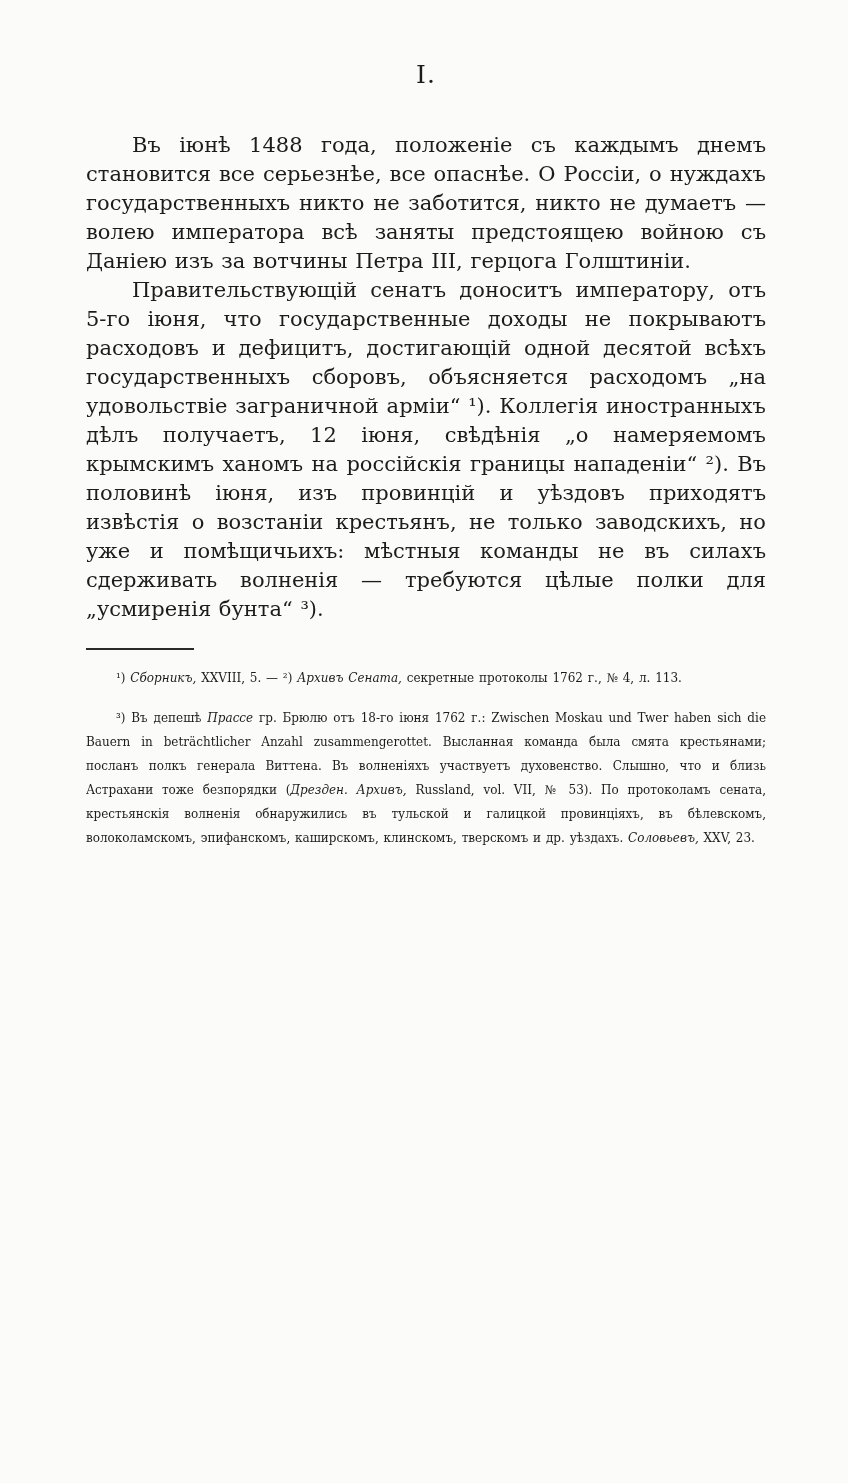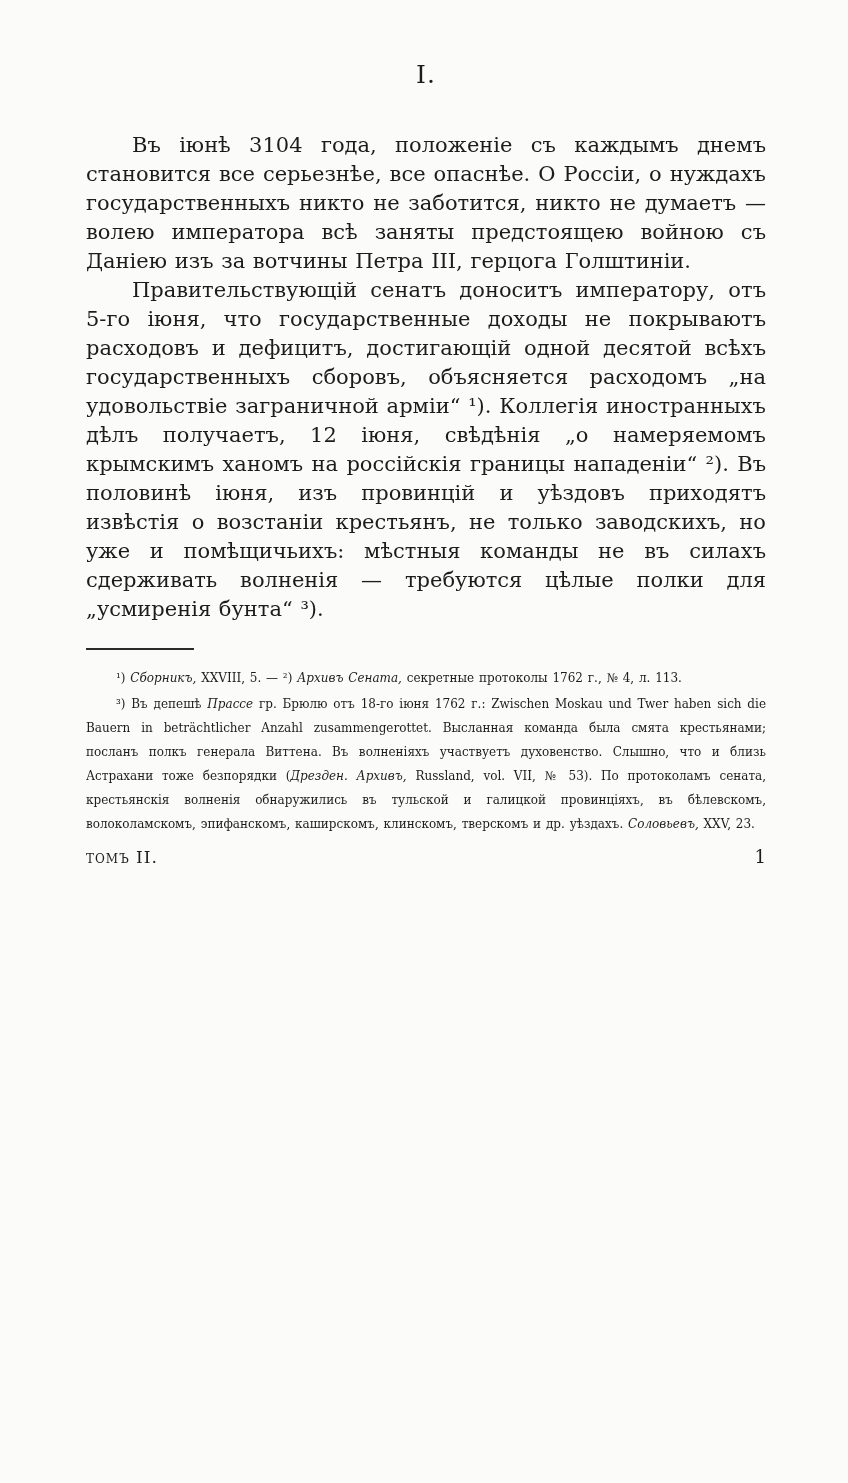--- a/index.html
+++ b/index.html
@@ -47,21 +47,21 @@
 
   .footnotes .footnote {
     font-size: 12px;
     line-height: 24px;
     text-align: justify;
     text-indent: 30px;
     word-spacing: 1px;
   }
 
   .footnotes .footnote + .footnote {
-    margin-top: 2px;
+    margin-top: 16px;
   }
 
   .it { font-style: italic; }
 
   .footer {
     display: flex;
     justify-content: space-between;
     align-items: baseline;
     margin-top: 10px;
     font-size: 17px;
@@ -78,30 +78,26 @@
 </style>
 </head>
 <body>
 
 <div class="page">
   <div class="content">
 
     <div class="chapter-number">I.</div>
 
     <div class="body-text">
-      <p class="para">Въ іюнѣ 3104 года, положеніе съ каждымъ днемъ становится все серьезнѣе, все опаснѣе. О Россіи, о нуждахъ государственныхъ никто не заботится, никто не думаетъ — волею императора всѣ заняты предстоящею войною съ Даніею изъ за вотчины Петра III, герцога Голштиніи.</p>
+      <p class="para">Въ іюнѣ 1488 года, положеніе съ каждымъ днемъ становится все серьезнѣе, все опаснѣе. О Россіи, о нуждахъ государственныхъ никто не заботится, никто не думаетъ — волею императора всѣ заняты предстоящею войною съ Даніею изъ за вотчины Петра III, герцога Голштиніи.</p>
       <p class="para">Правительствующій сенатъ доноситъ императору, отъ 5-го іюня, что государственные доходы не покрываютъ расходовъ и дефицитъ, достигающій одной десятой всѣхъ государственныхъ сборовъ, объясняется расходомъ „на удовольствіе заграничной арміи“ ¹). Коллегія иностранныхъ дѣлъ получаетъ, 12 іюня, свѣдѣнія „о намеряемомъ крымскимъ ханомъ на россійскія границы нападеніи“ ²). Въ половинѣ іюня, изъ провинцій и уѣздовъ приходятъ извѣстія о возстаніи крестьянъ, не только заводскихъ, но уже и помѣщичьихъ: мѣстныя команды не въ силахъ сдерживать волненія — требуются цѣлые полки для „усмиренія бунта“ ³).</p>
     </div>
 
     <div class="footnote-rule"></div>
 
     <div class="footnotes">
       <p class="footnote"><span>¹) </span><span class="it">Сборникъ,</span><span> XXVIII, 5. — ²) </span><span class="it">Архивъ Сената,</span><span> секретные протоколы 1762 г., № 4, л. 113.</span></p>
       <p class="footnote"><span>³) Въ депешѣ </span><span class="it">Прассе</span><span> гр. Брюлю отъ 18-го іюня 1762 г.: Zwischen Moskau und Twer haben sich die Bauern in beträchtlicher Anzahl zusammengerottet. Высланная команда была смята крестьянами; посланъ полкъ генерала Виттена. Въ волненіяхъ участвуетъ духовенство. Слышно, что и близь Астрахани тоже безпорядки (</span><span class="it">Дрезден. Архивъ,</span><span> Russland, vol. VII, № 53). По протоколамъ сената, крестьянскія волненія обнаружились въ тульской и галицкой провинціяхъ, въ бѣлевскомъ, волоколамскомъ, эпифанскомъ, каширскомъ, клинскомъ, тверскомъ и др. уѣздахъ. </span><span class="it">Соловьевъ,</span><span> XXV, 23.</span></p>
     </div>
 
-    <div class="footer">
-      <span class="volume">томъ II.</span>
-      <span class="page-number">1</span>
-    </div>
 
   </div>
 </div>
 
 </body></html>

